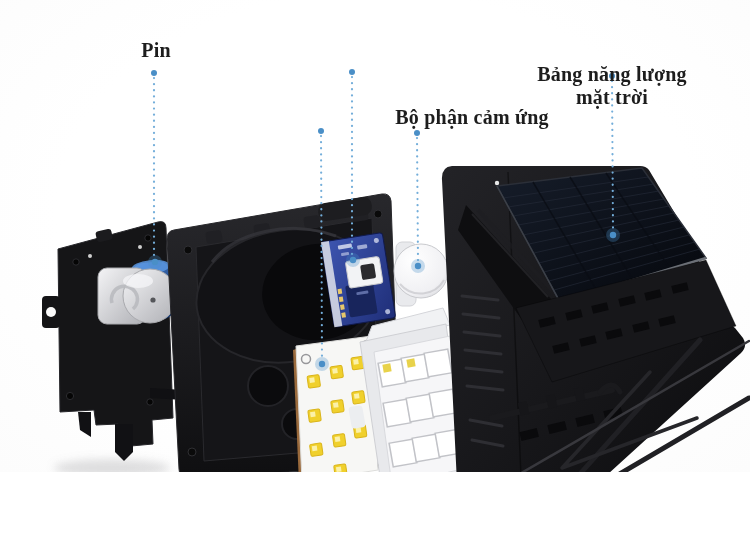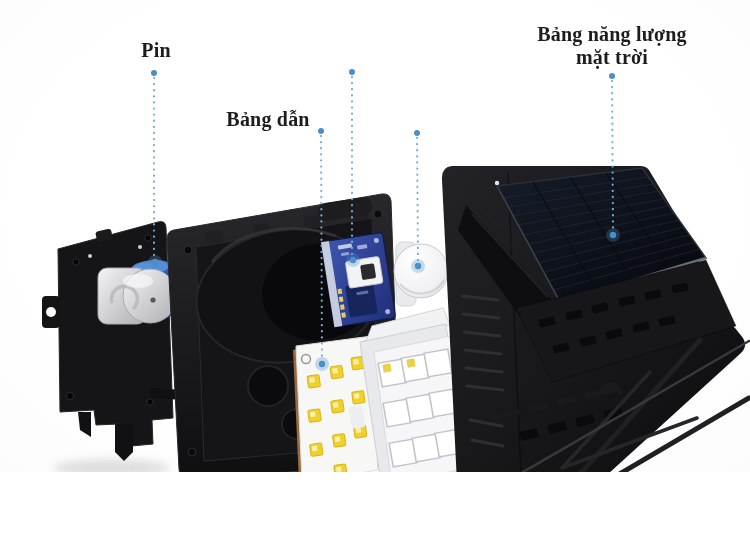--- a/index.html
+++ b/index.html
@@ -7,21 +7,21 @@
     position:relative;width:750px;height:472px;overflow:hidden;
     background:radial-gradient(ellipse at 50% 45%, #ffffff 60%, #fcfcfc 100%);
     font-family:Liberation Serif, serif;
   }
   .scene{position:absolute;left:0;top:0;}
   .part-label{
     position:absolute;transform:translate(-50%,-50%);
     font-weight:700;font-size:20px;line-height:1.15;color:#1d1d1d;
     white-space:nowrap;text-align:center;letter-spacing:.2px;
   }
-  .part-label.wrap{white-space:normal;width:185px;}
+  .part-label.wrap{white-space:normal;width:185px;margin-top:40px;}
 </style>
 </head>
 <body>
 
 <div class="figure">
 
   <svg class="scene" width="750" height="550" viewBox="0 0 750 550">
     <defs>
       <linearGradient id="silver" x1="0" y1="0" x2="1" y2="1">
         <stop offset="0" stop-color="#f4f4f6"></stop>
@@ -300,16 +300,16 @@
       <g>
         <path d="M612 81 L613 229"></path>
         <circle cx="612" cy="76" r="3" fill="#4a8fc7" stroke="none"></circle>
         <circle cx="613" cy="235" r="7" fill="#4a8fc7" opacity="0.3" stroke="none"></circle>
         <circle cx="613" cy="235" r="3.2" fill="#4a8fc7" stroke="none"></circle>
       </g>
     </g>
   </svg>
 
   <div class="part-label" style="left:156px;top:50px;">Pin</div>
-  <div class="part-label" style="left:268px;top:119px;">Bảng dẫn</div>
+  <div class="part-label" style="left:472px;top:117px;">Bộ phận cảm ứng</div>
   <div class="part-label wrap" style="left:612px;top:46px;">Bảng năng lượng mặt trời</div>
 
 </div>
 
 </body></html>

